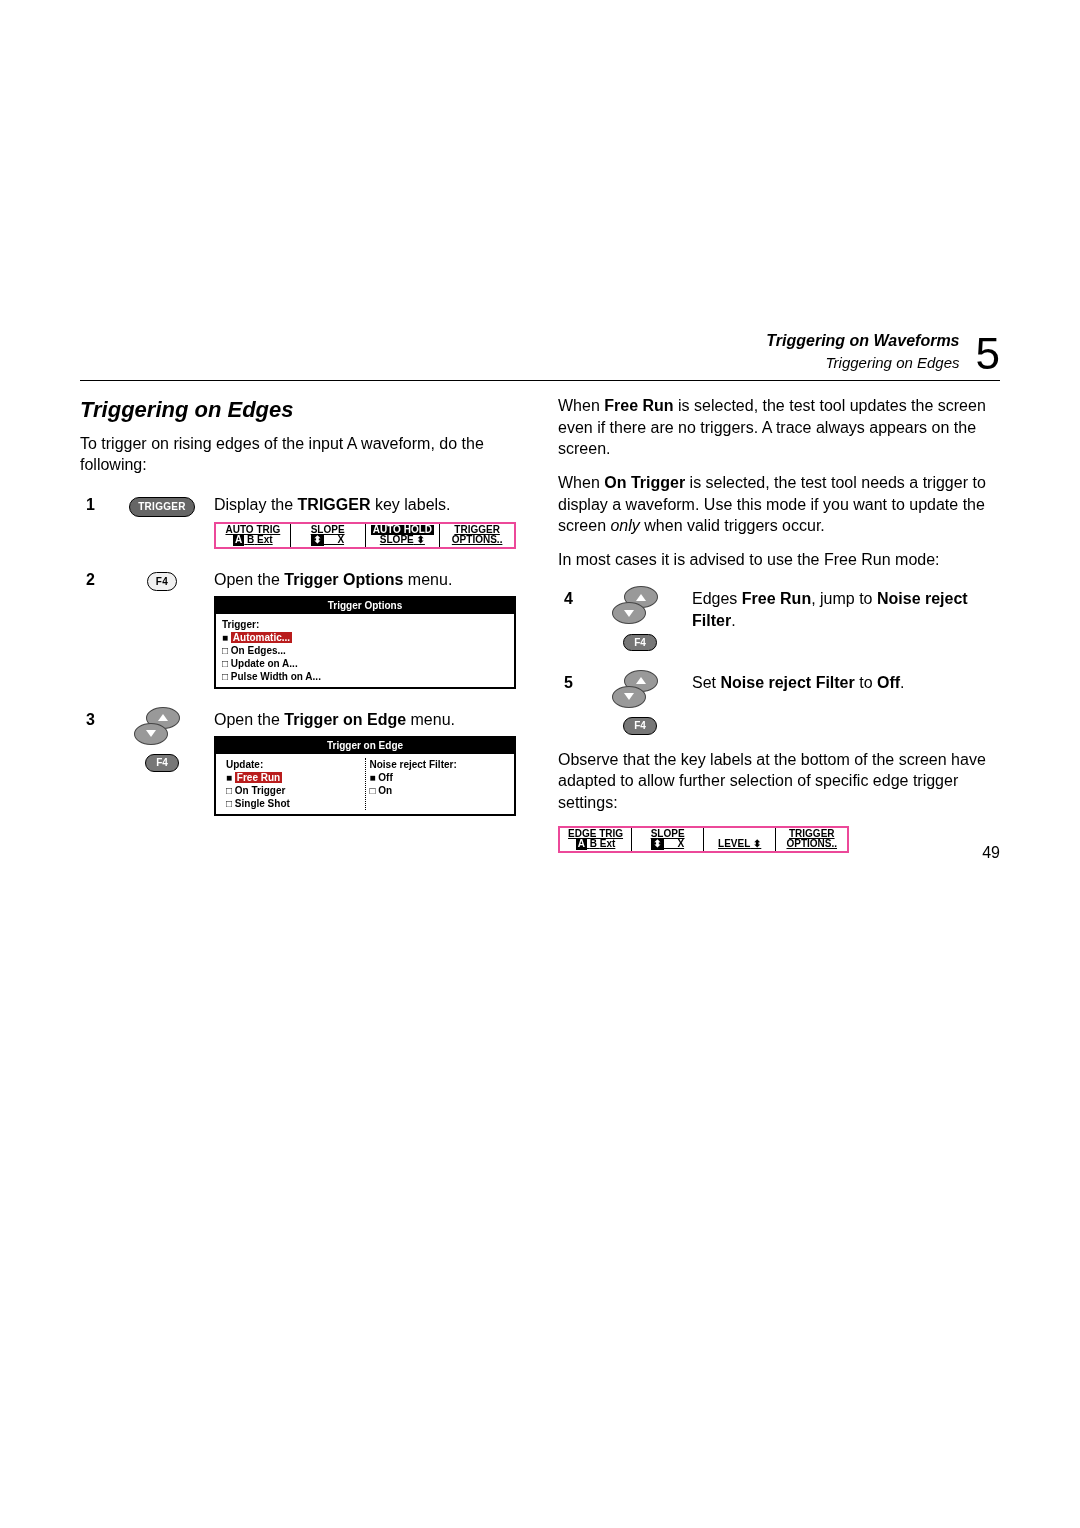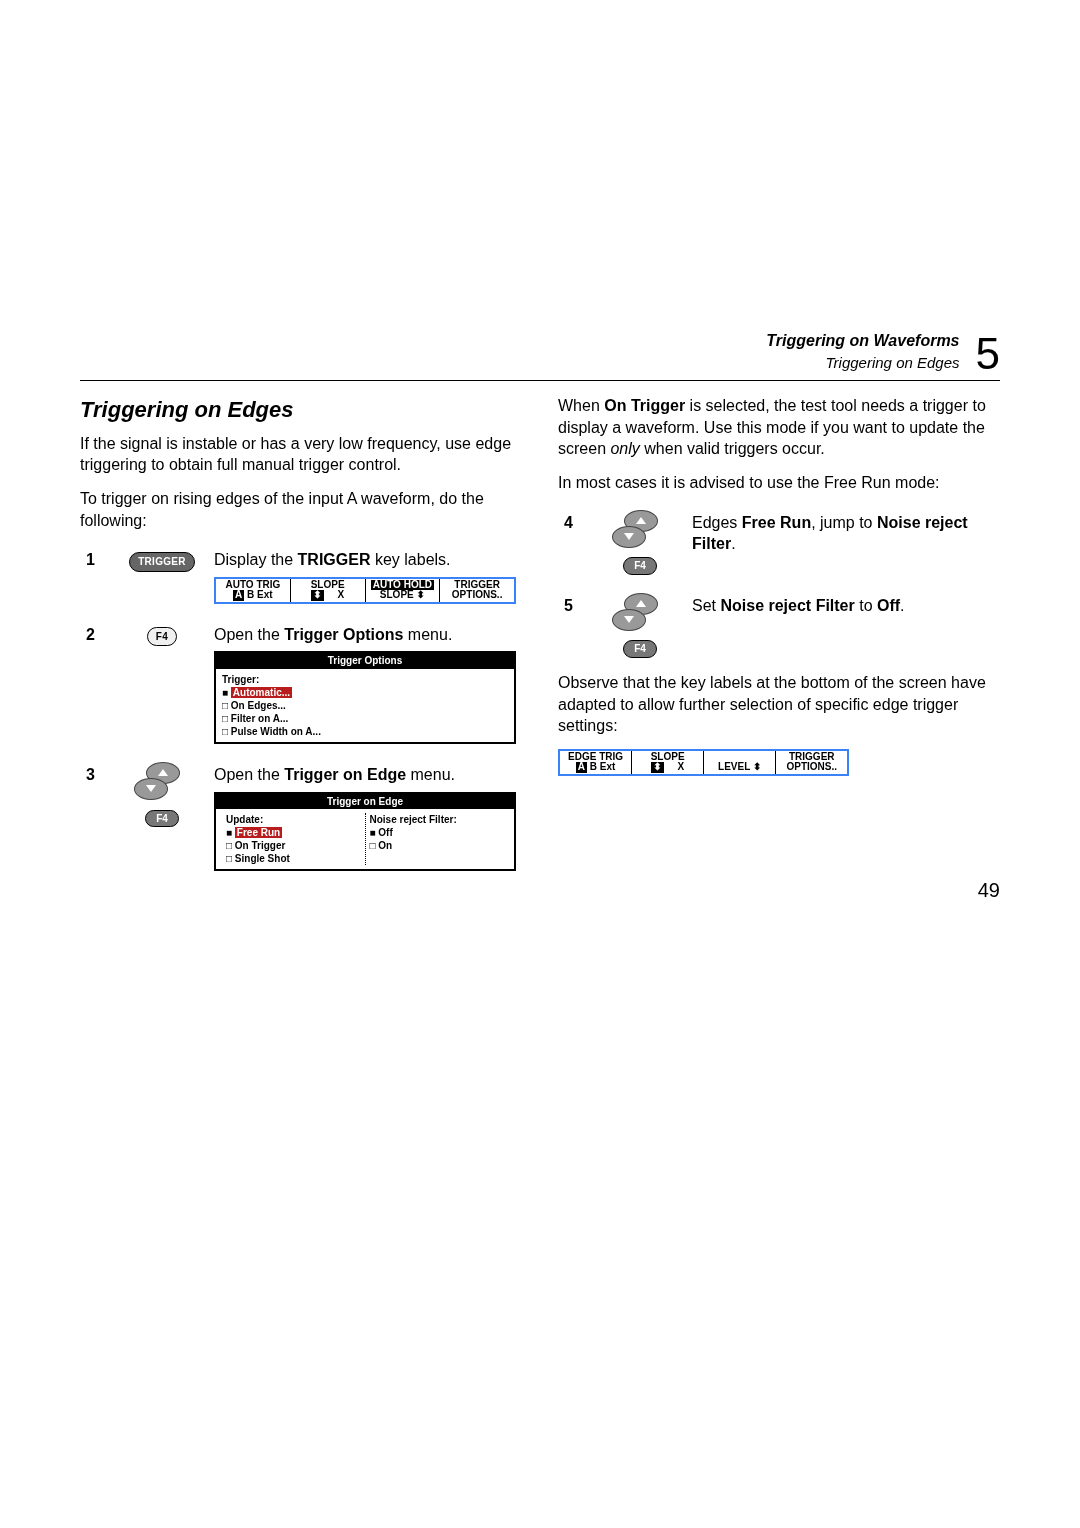--- a/index.html
+++ b/index.html
@@ -125,26 +125,27 @@
     border:1.5px solid #000;
     border-radius:10px;
     padding:1px 10px;
     font-size:10px;
     font-weight:bold;
     background:#777;
     color:#fff;
     margin-top:2px;
   }
   .menubar {
-    border:2px solid #3b82f6;
+    border:2px solid #ec4899;
     display:flex;
     font-size:10px;
     font-weight:bold;
     margin-top:6px;
     background:#fff;
+    text-decoration:underline;
   }
   .menubar .cell {
     border-right:1px solid #000;
     padding:1px 4px;
     text-align:center;
     flex:1;
     line-height:1.05;
   }
   .menubar .cell:last-child { border-right:none; }
   .menubar .inv {
@@ -172,23 +173,23 @@
   }
   .popup .split > div {
     flex:1;
     padding:0 4px;
   }
   .popup .split > div:first-child {
     border-right:1px dotted #000;
   }
   .pagenum {
     position:absolute;
-    bottom:624px;
+    bottom:664px;
     right:80px;
-    font-size:20px;
+    font-size:16px;
   }
   .bold { font-weight:bold; }
   .ital { font-style: italic; }
   .header-block {
     display:flex;
     justify-content:flex-end;
     align-items:flex-end;
   }
   .header-text {
     text-align:right;
@@ -208,21 +209,20 @@
     </div>
     <div class="chapter-num">5</div>
   </div>
 
   <hr class="hr">
 
   <div class="columns">
 
     <div class="col">
       <h2 class="section-title">Triggering on Edges</h2>
-      <p>If the signal is instable or has a very low frequency, use edge triggering to obtain full manual trigger control.</p>
       <p>To trigger on rising edges of the input A waveform, do the following:</p>
 
       <table class="steps">
 
         <tbody>
             <tr>
           <td class="num">1</td>
           <td class="btncell">
             <span class="keycap dark">TRIGGER</span>
           </td>
@@ -257,21 +257,21 @@
             <span class="keycap">F4</span>
           </td>
           <td>
             <span>Open the </span><span class="bold">Trigger Options</span><span> menu.</span>
             <div class="popup">
               <div class="titlebar">Trigger Options</div>
               <div class="body">
                 <span>Trigger:</span><br>
                 ■ <span class="sel">Automatic...</span><br>
                 □ <span>On Edges...</span><br>
-                □ <span>Filter on A...</span><br>
+                □ <span>Update on A...</span><br>
                 □ <span>Pulse Width on A...</span>
               </div>
             </div>
           </td>
         </tr>
 
         <tr>
           <td class="num">3</td>
           <td class="btncell">
             <span class="dpad">
@@ -302,20 +302,23 @@
                 </div>
               </div>
             </div>
           </td>
         </tr>
       </tbody>
         </table>
     </div>
 
     <div class="col">
+      <p>
+        <span>When </span><span class="bold">Free Run</span><span> is selected, the test tool updates the screen even if there are no triggers. A trace always appears on the screen.</span>
+      </p>
       <p>
         <span>When </span><span class="bold">On Trigger</span><span> is selected, the test tool needs a trigger to display a waveform. Use this mode if you want to update the screen </span><span class="ital">only</span><span> when valid triggers occur.</span>
       </p>
       <p>In most cases it is advised to use the Free Run mode:</p>
 
       <table class="steps">
         <tbody>
             <tr>
           <td class="num">4</td>
           <td class="btncell">

